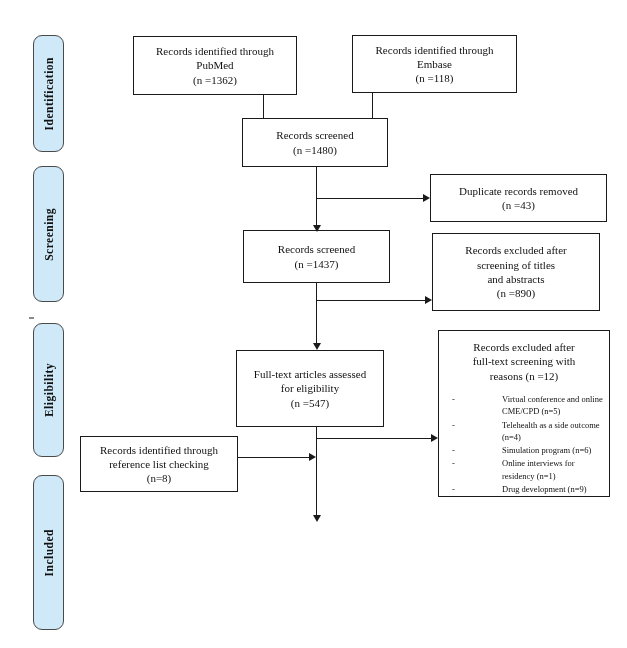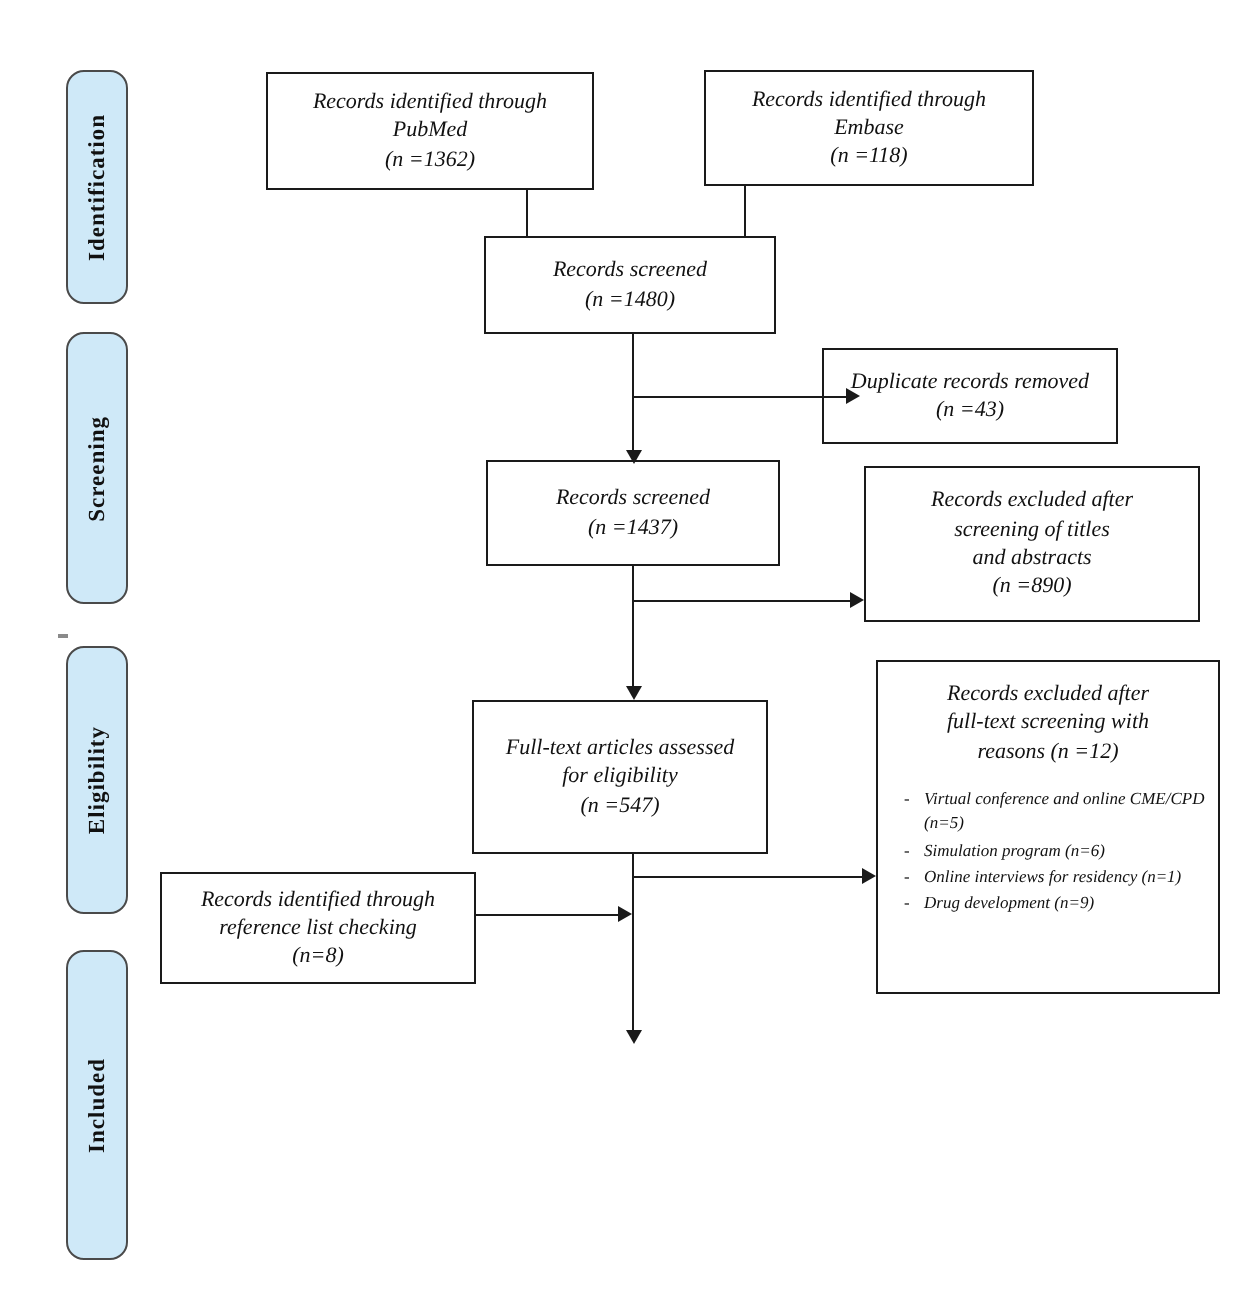--- a/index.html
+++ b/index.html
@@ -40,37 +40,37 @@
     border: 1px solid var(--box-border, #1a1a1a);
     box-sizing: border-box;
     display: flex;
     align-items: center;
     justify-content: center;
     text-align: center;
     font-size: 11px;
     line-height: 1.3;
     white-space: pre-line;
     padding: 2px 4px;
-    font-style: italic;
   }
   .box.block { display: block; white-space: normal; padding: 0; }
   .ft-title {
     text-align: center;
     font-size: 11px;
     line-height: 1.3;
     white-space: pre-line;
     margin-top: 9px;
   }
   .reasons { margin: 10px 4px 0 13px; }
   .reason {
     display: flex;
     text-align: left;
     font-size: 8.5px;
     line-height: 1.45;
     margin-bottom: 1px;
+    gap: 40px;
   }
   .reason .hy { flex: 0 0 10px; }
   .reason .hy::before { content: "-"; }
   
   .vline, .hline { position: absolute; background: var(--line, #1a1a1a); }
   .vline { width: 1px; }
   .hline { height: 1px; }
   .arrow-down {
     position: absolute; width: 0; height: 0;
     border-left: 4px solid transparent;
@@ -108,21 +108,21 @@
 PubMed
 (n =1362)</div>
 
   <div class="box" style="left:352px;top:35px;width:165px;height:58px">Records identified through
 Embase
 (n =118)</div>
 
   <div class="box" style="left:242px;top:118px;width:146px;height:49px">Records screened
 (n =1480)</div>
 
-  <div class="box" style="left:411px;top:174px;width:148px;height:48px">Duplicate records removed
+  <div class="box" style="left:430px;top:174px;width:177px;height:48px">Duplicate records removed
 (n =43)</div>
 
   <div class="box" style="left:243px;top:230px;width:147px;height:53px">Records screened
 (n =1437)</div>
 
   <div class="box" style="left:432px;top:233px;width:168px;height:78px">Records excluded after
 screening of titles
 and abstracts
 (n =890)</div>
 
@@ -131,20 +131,24 @@
 (n =547)</div>
 
   <div class="box block" style="left:438px;top:330px;width:172px;height:167px">
     <div class="ft-title">Records excluded after
 full-text screening with
 reasons (n =12)</div>
     <div class="reasons">
       <div class="reason">
           <span class="hy"></span>
           <span>Virtual conference and online CME/CPD (n=5)</span>
+        </div>
+      <div class="reason">
+          <span class="hy"></span>
+          <span>Telehealth as a side outcome (n=4)</span>
         </div>
       <div class="reason">
           <span class="hy"></span>
           <span>Simulation program (n=6)</span>
         </div>
       <div class="reason">
           <span class="hy"></span>
           <span>Online interviews for residency (n=1)</span>
         </div>
       <div class="reason">

